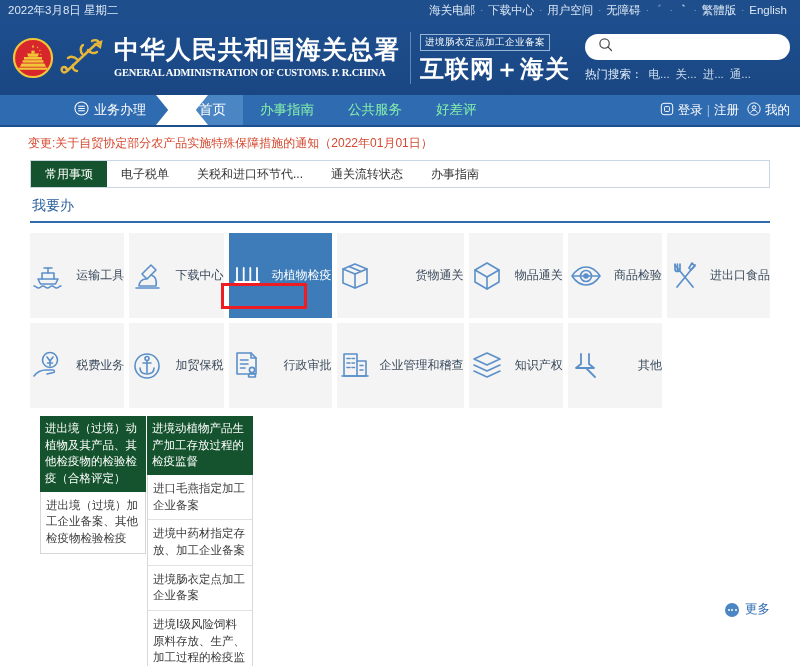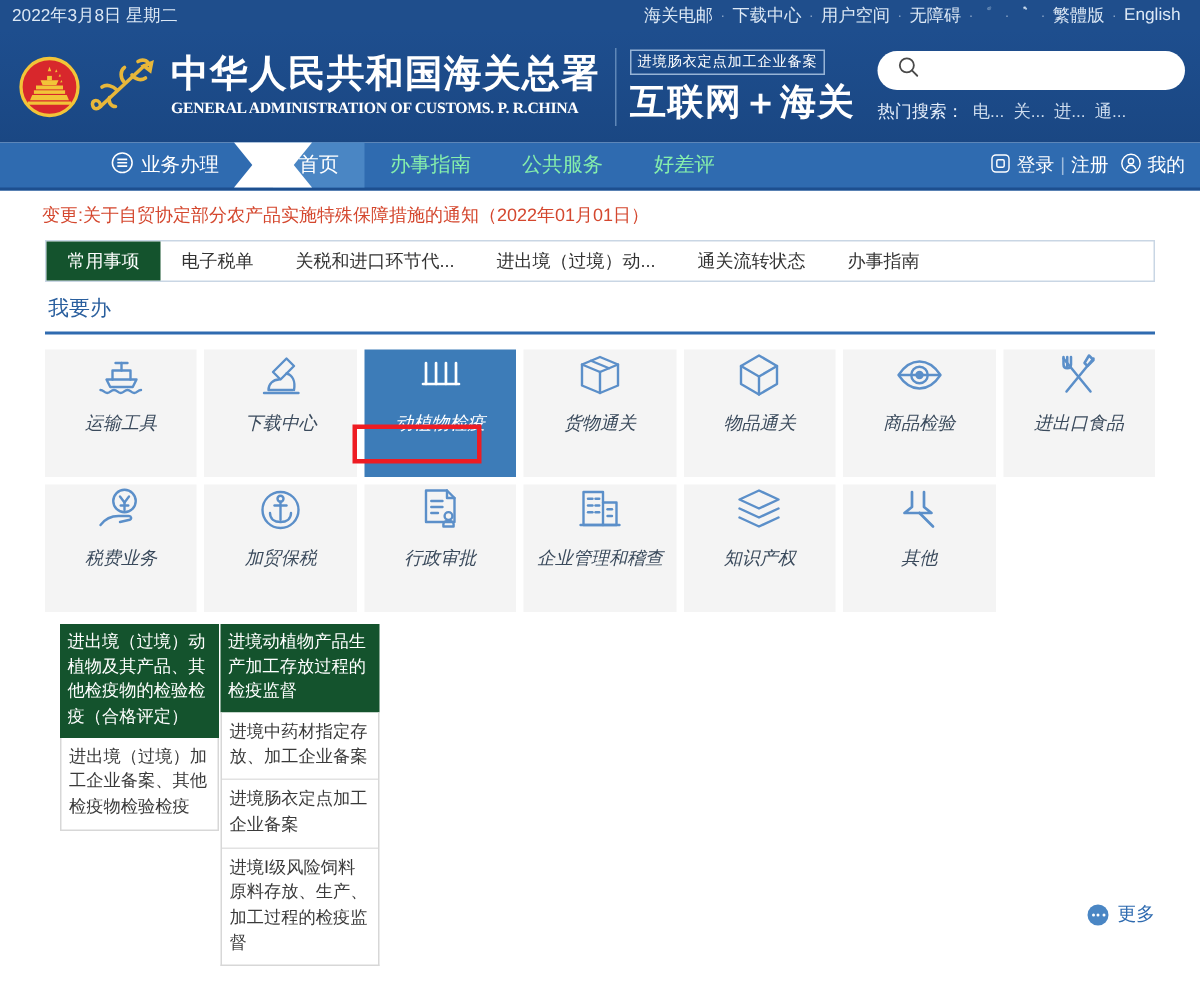--- a/index.html
+++ b/index.html
@@ -179,26 +179,25 @@
   
   .tilegrid {
     display: grid;
     grid-template-columns: repeat(7, 1fr);
     gap: 5px;
     padding-top: 10px;
   }
   .tile {
     background: #f4f4f4;
     height: 85px;
-    display: flex; flex-direction: column;
-    align-items: center; justify-content: flex-start;
+    display: flex; flex-direction: row;
+    align-items: center; justify-content: space-between;
     gap: 7px;
     position: relative;
     cursor: pointer;
-    font-style: italic;
   }
   .tile.active { background: #3d7cb8; }
   .tile .ticon { width: 36px; height: 34px; }
   .tile .tlabel {
     font-size: 12px; color: #3a4a5c; white-space: nowrap;
   }
   .tile.active .tlabel { color: #ffffff; }
   .tile .ticon svg { display: block; width: 100%; height: 100%; }
 
   
@@ -391,21 +390,20 @@
   </div>
 
   <div class="notice">变更:关于自贸协定部分农产品实施特殊保障措施的通知（2022年01月01日）</div>
 
   <div class="content">
 
     <div class="tabrow">
       <div class="tab active">常用事项</div>
       <div class="tab">电子税单</div>
       <div class="tab">关税和进口环节代...</div>
-      <div class="tab">进出境（过境）动...</div>
       <div class="tab">通关流转状态</div>
       <div class="tab">办事指南</div>
     </div>
 
     <div class="section-title">我要办</div>
     <div class="section-rule"></div>
 
     <div class="tilegrid">
 
       <div class="tile">
@@ -610,20 +608,21 @@
       <div class="panel">
         <div class="panel-head">进出境（过境）动植物及其产品、其他检疫物的检验检疫（合格评定）</div>
         <div class="panel-body">
           <div class="panel-item">进出境（过境）加工企业备案、其他检疫物检验检疫</div>
         </div>
       </div>
 
       <div class="panel" style="position:relative;">
         <div class="panel-head">进境动植物产品生产加工存放过程的检疫监督</div>
         <div class="panel-body">
+          <div class="panel-item">进口毛燕指定加工企业备案</div>
           <div class="panel-item">进境中药材指定存放、加工企业备案</div>
           <div class="panel-item">进境肠衣定点加工企业备案</div>
           <div class="panel-item">进境Ⅰ级风险饲料原料存放、生产、加工过程的检疫监督</div>
 
         </div>
 
       </div>
 
     </div>
 

